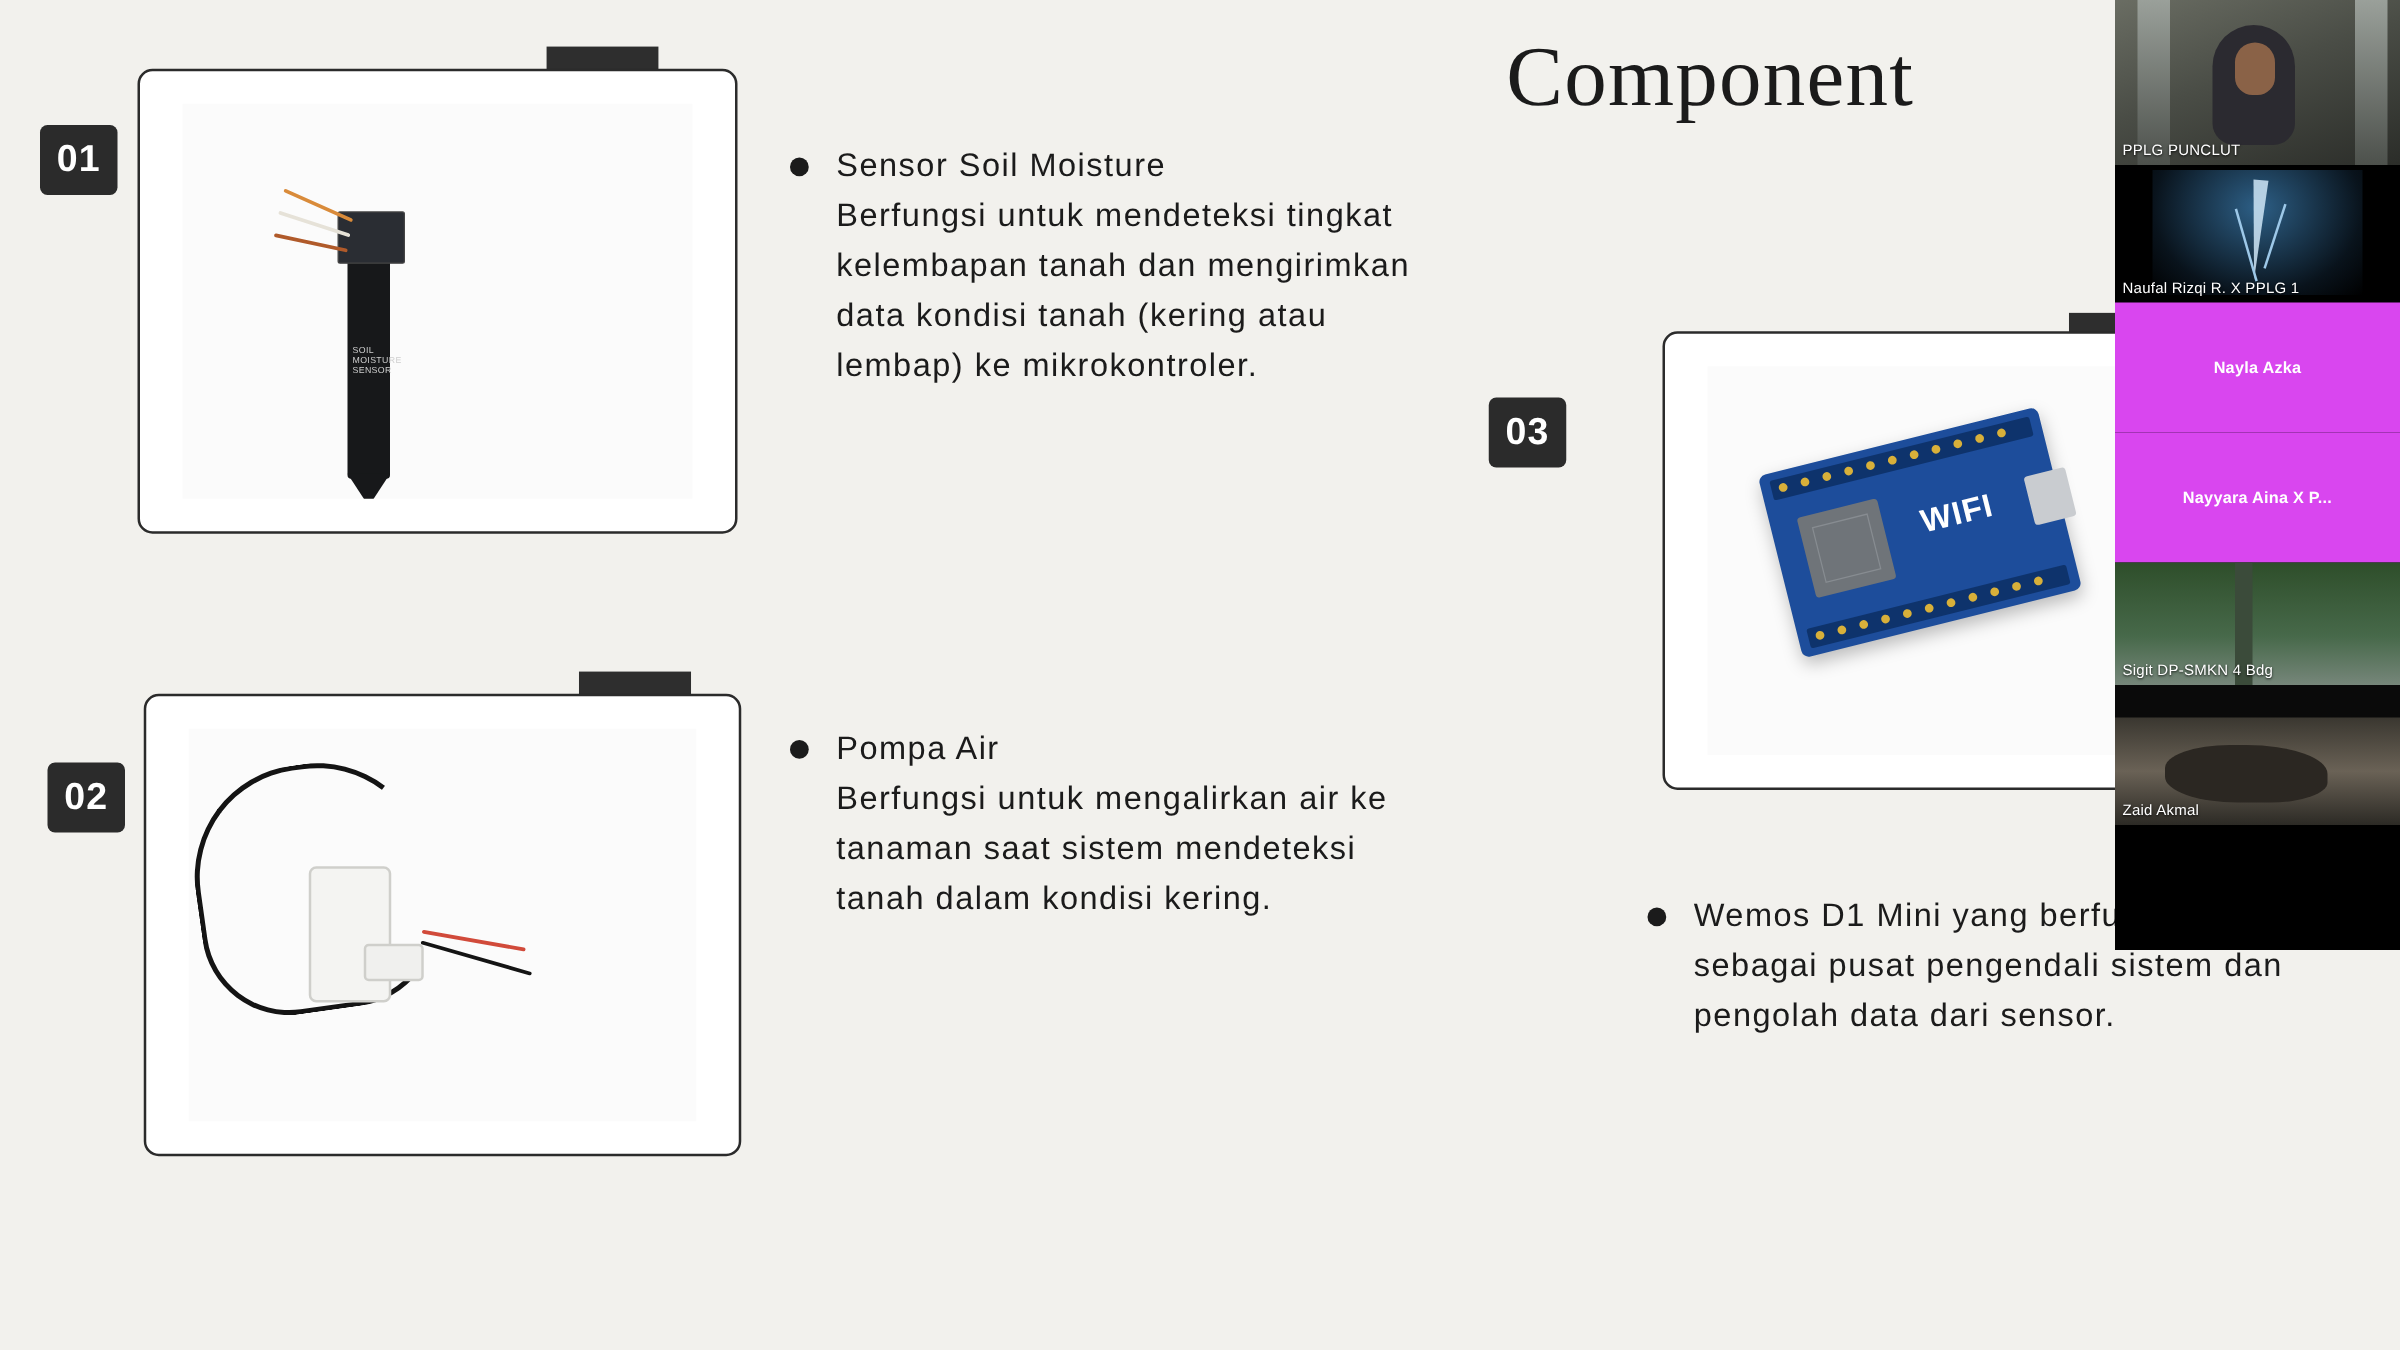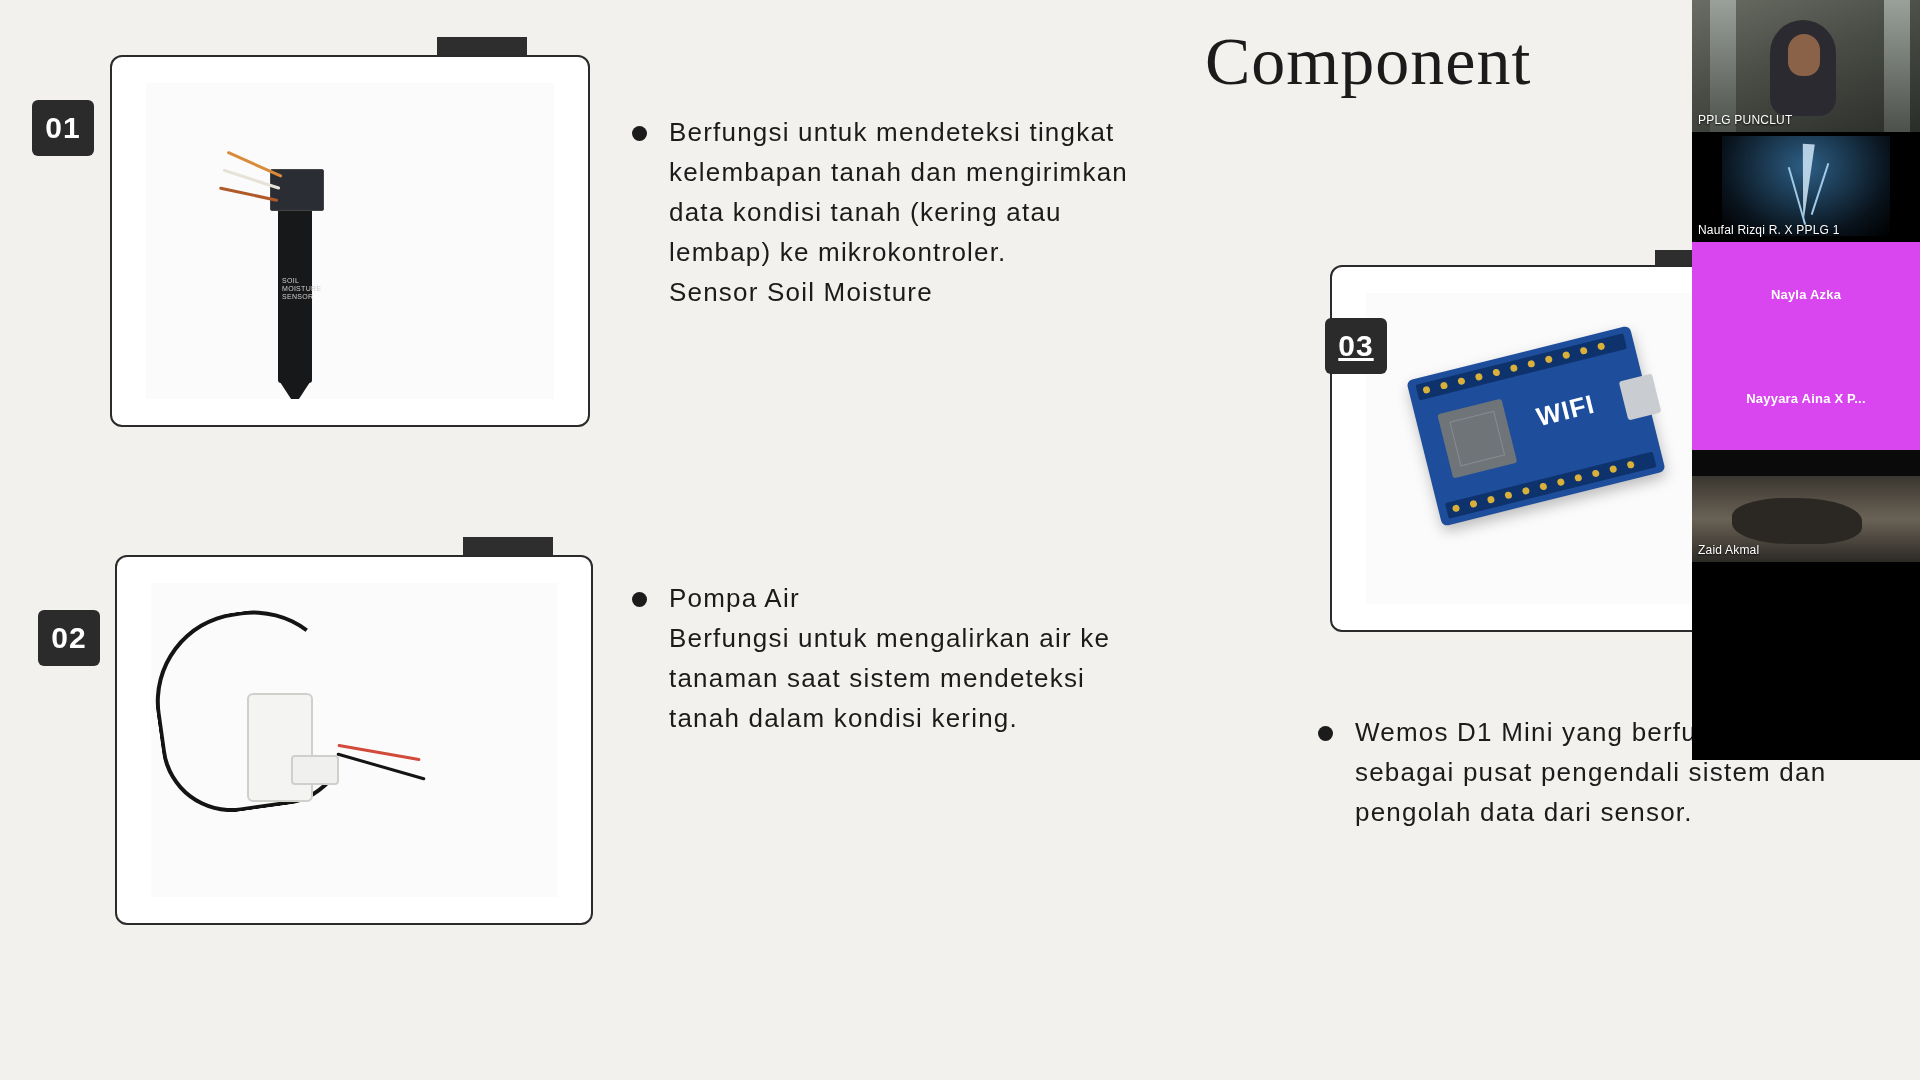--- a/index.html
+++ b/index.html
@@ -359,22 +359,22 @@
           <div class="sensor-label">SOIL MOISTURE SENSOR</div>
         </div>
       </div>
     </div>
 
     <div class="num-chip" style="left:32px; top:100px;">01</div>
 
     <div class="bullet-block" style="left:632px; top:112px; width:520px;">
       <div class="bullet-dot"></div>
       <div>
+        <div class="bullet-text">Sensor Soil Moisture</div>
         <div class="bullet-text">Berfungsi untuk mendeteksi tingkat kelembapan tanah dan mengirimkan data kondisi tanah (kering atau lembap) ke mikrokontroler.</div>
-        <div class="bullet-text">Sensor Soil Moisture</div>
       </div>
     </div>
 
     <div class="ribbon" style="left:463px; top:537px;"></div>
 
     <div class="card" style="left:115px; top:555px; width:478px; height:370px;">
       <div class="card-inner">
         <div style="position:absolute;left:0;top:0;right:0;bottom:0;">
           <div class="pump-cable"></div>
           <div class="pump-body"></div>
@@ -428,21 +428,21 @@
               <div class="pinhole" style="left:186px;"></div>
             </div>
             <div class="wemos-chip"></div>
             <div class="wemos-wifi">WIFI</div>
             <div class="wemos-usb"></div>
           </div>
         </div>
       </div>
     </div>
 
-    <div class="num-chip" style="left:1325px; top:318px;text-decoration:underline;">03</div>
+    <div class="num-chip" style="left:1191px; top:318px;">03</div>
 
     <div class="bullet-block" style="left:1318px; top:712px; width:520px;">
       <div class="bullet-dot"></div>
       <div class="bullet-text">Wemos D1 Mini yang berfungsi sebagai pusat pengendali sistem dan pengolah data dari sensor.</div>
     </div>
   </div>
 
   <div id="video-panel">
 
     <div class="tile t1">
@@ -463,20 +463,24 @@
     </div>
 
     <div class="tile t3">
       <div class="tile-name center">Nayla Azka</div>
     </div>
 
     <div class="tile t4">
       <div class="tile-name center">Nayyara Aina X P...</div>
     </div>
 
+    <div class="tile t5">
+      <div class="pole"></div>
+      <div class="tile-name">Sigit DP-SMKN 4 Bdg</div>
+    </div>
 
     <div class="tile t6">
       <div class="ground"></div>
       <div class="obj"></div>
       <div class="tile-name">Zaid Akmal</div>
     </div>
 
   </div>
 </div>
 

